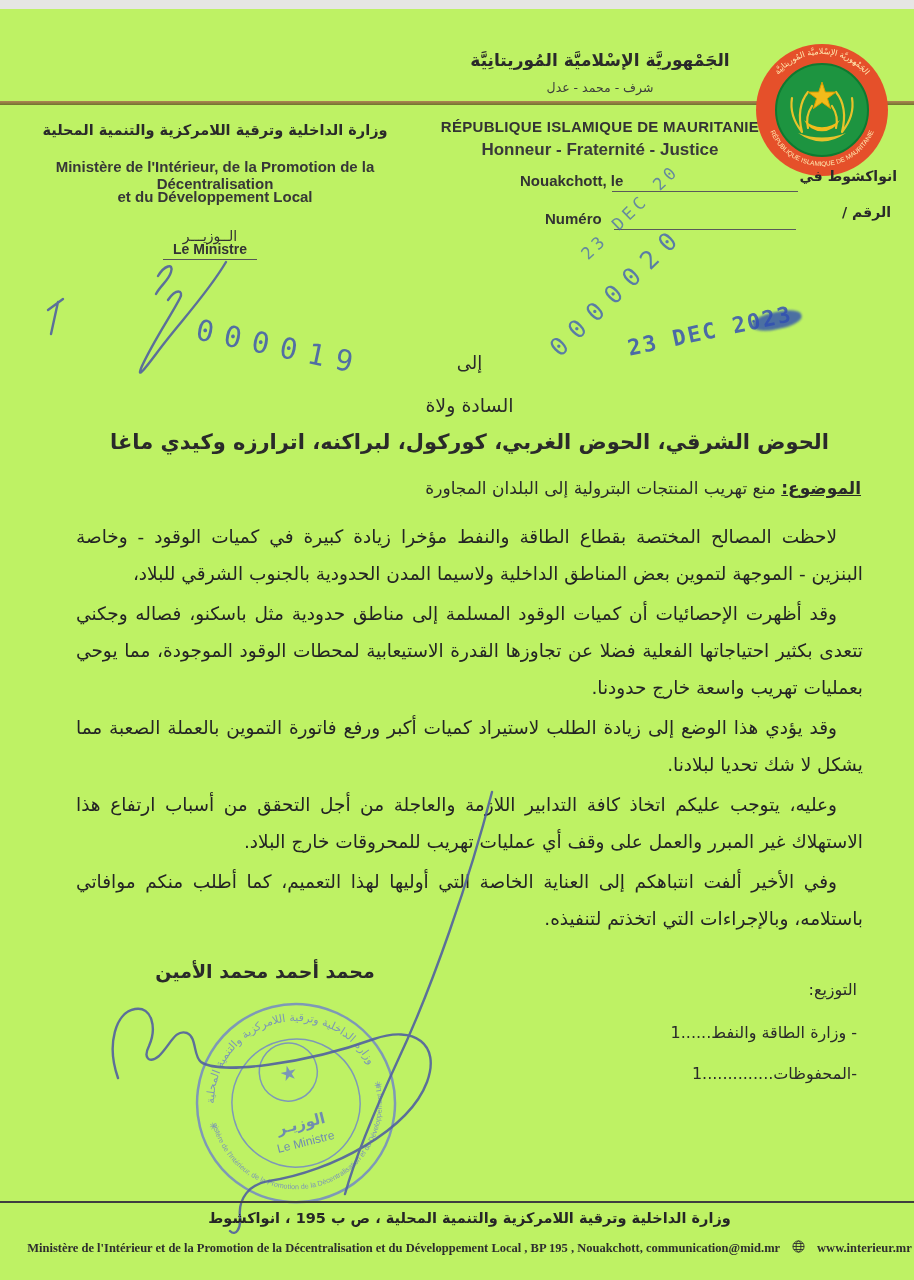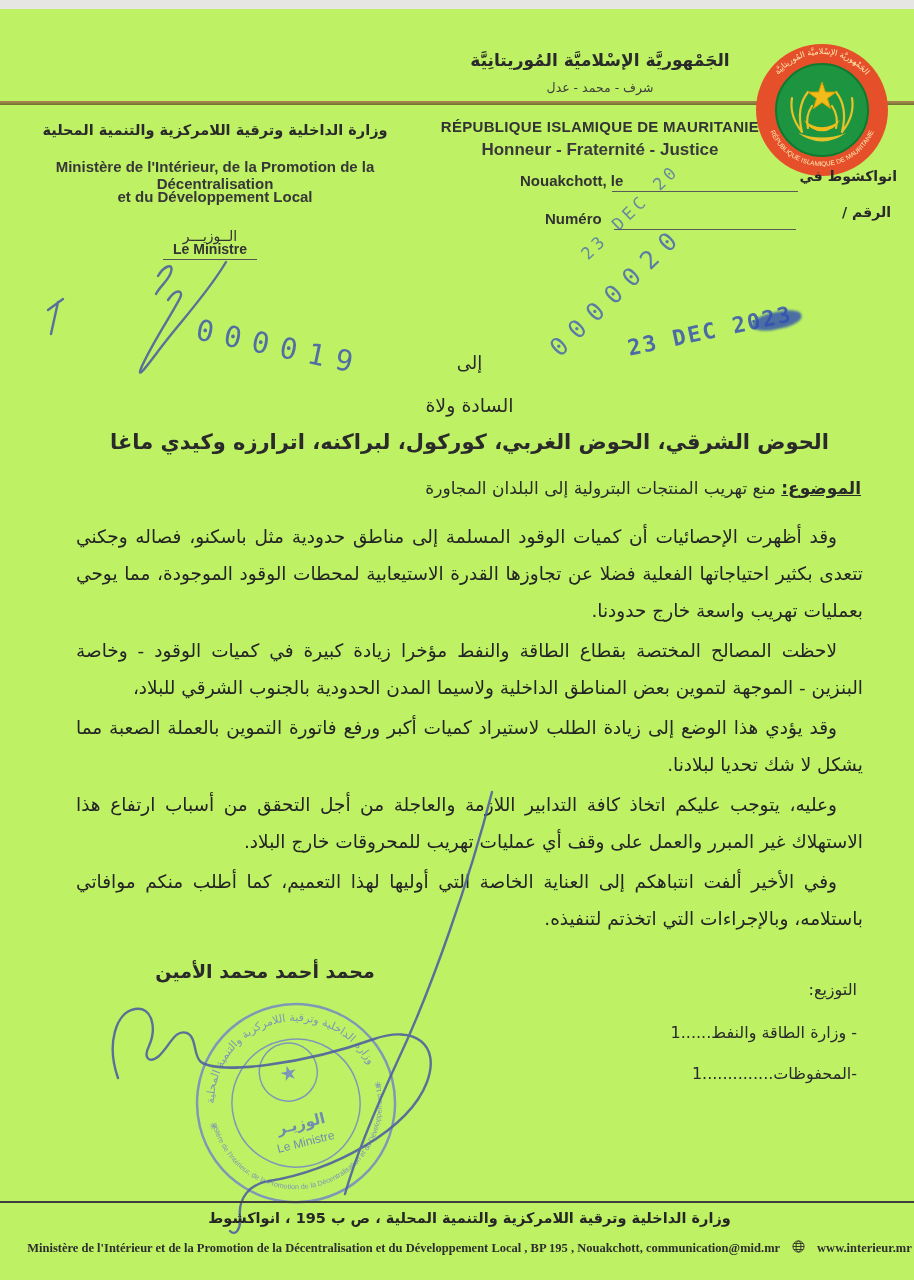--- a/index.html
+++ b/index.html
@@ -145,22 +145,22 @@
   <div class="abs stamp-smudge"></div>
 
   <div class="abs ar center t-to">إلى</div>
   <div class="abs ar center t-regions">الحوض الشرقي، الحوض الغربي، كوركول، لبراكنه، اترارزه وكيدي ماغا</div>
   <div class="abs ar center t-addr">السادة ولاة</div>
   <div class="abs ar t-subject">
     <span class="lbl">الموضوع:</span><span> منع تهريب المنتجات البترولية إلى البلدان المجاورة</span>
   </div>
 
   <div class="abs ar letter-body">
+    <p>لاحظت المصالح المختصة بقطاع الطاقة والنفط مؤخرا زيادة كبيرة في كميات الوقود - وخاصة البنزين - الموجهة لتموين بعض المناطق الداخلية ولاسيما المدن الحدودية بالجنوب الشرقي للبلاد،</p>
     <p>وقد أظهرت الإحصائيات أن كميات الوقود المسلمة إلى مناطق حدودية مثل باسكنو، فصاله وجكني تتعدى بكثير احتياجاتها الفعلية فضلا عن تجاوزها القدرة الاستيعابية لمحطات الوقود الموجودة، مما يوحي بعمليات تهريب واسعة خارج حدودنا.</p>
-    <p>لاحظت المصالح المختصة بقطاع الطاقة والنفط مؤخرا زيادة كبيرة في كميات الوقود - وخاصة البنزين - الموجهة لتموين بعض المناطق الداخلية ولاسيما المدن الحدودية بالجنوب الشرقي للبلاد،</p>
     <p>وقد يؤدي هذا الوضع إلى زيادة الطلب لاستيراد كميات أكبر ورفع فاتورة التموين بالعملة الصعبة مما يشكل لا شك تحديا لبلادنا.</p>
     <p>وعليه، يتوجب عليكم اتخاذ كافة التدابير اللازمة والعاجلة من أجل التحقق من أسباب ارتفاع هذا الاستهلاك غير المبرر والعمل على وقف أي عمليات تهريب للمحروقات خارج البلاد.</p>
     <p>وفي الأخير ألفت انتباهكم إلى العناية الخاصة التي أوليها لهذا التعميم، كما أطلب منكم موافاتي باستلامه، وبالإجراءات التي اتخذتم لتنفيذه.</p>
   </div>
 
   <div class="abs ar sig-name">محمد أحمد محمد الأمين</div>
 
   <div class="abs ar distribution">
     <div class="d-label">التوزيع:</div>
     <div class="d-item">- وزارة الطاقة والنفط......1</div>

